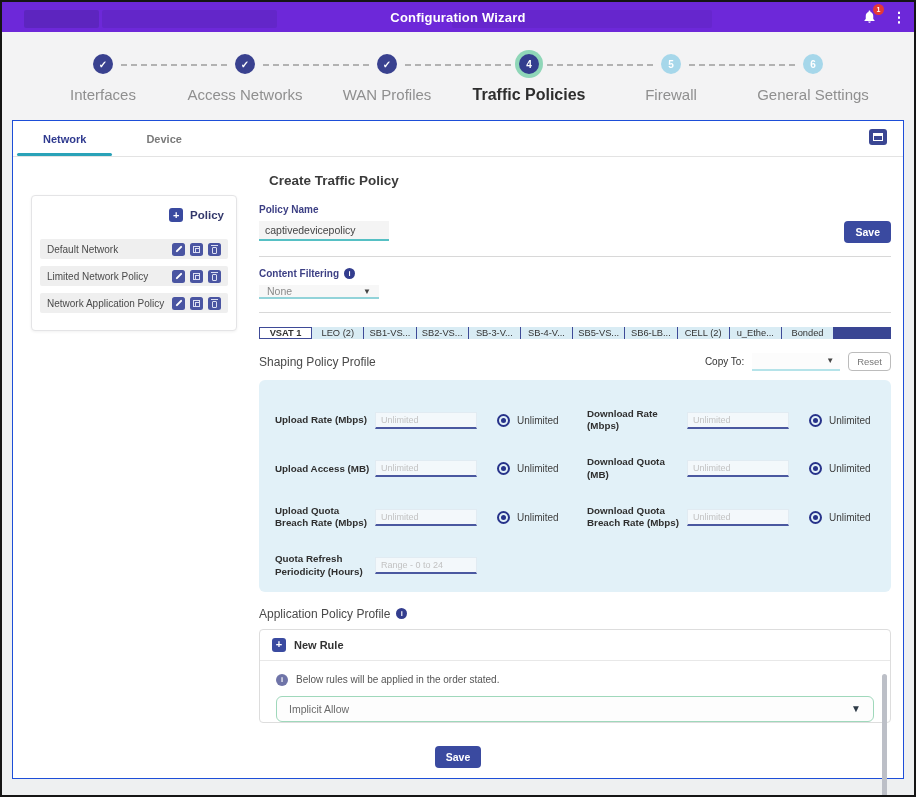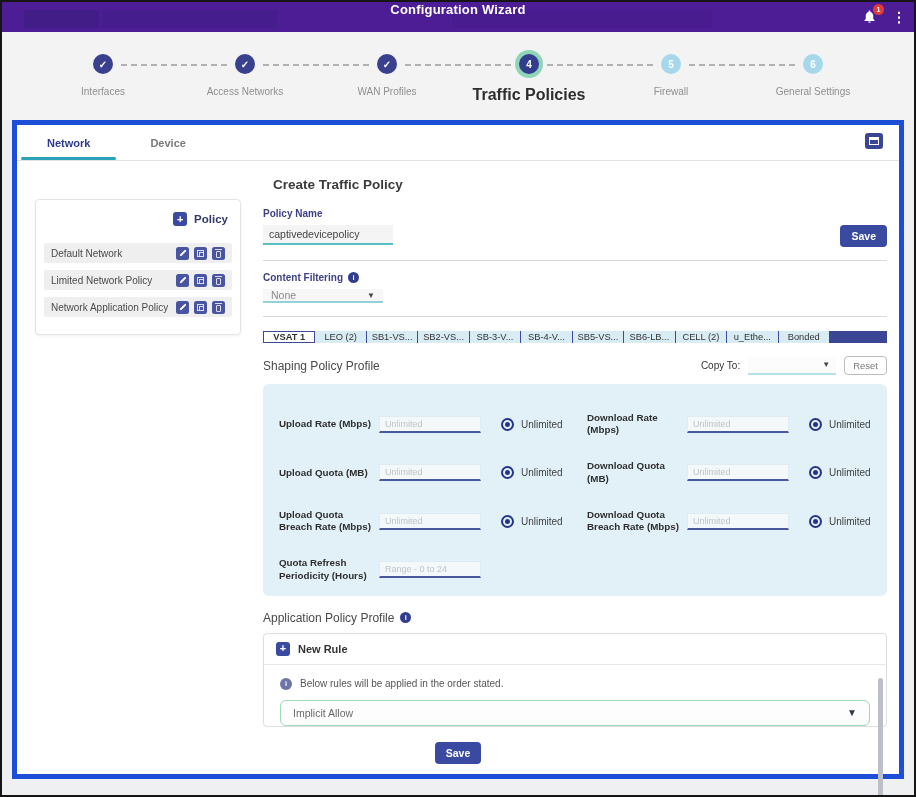--- a/index.html
+++ b/index.html
@@ -3,22 +3,22 @@
 <meta charset="utf-8">
 <style>
   * { box-sizing: border-box; margin: 0; padding: 0; }
   body { font-family: "Liberation Sans", sans-serif; background: #fff; }
   .screen {
     width: 916px; height: 797px; border: 2px solid #151515; background: #eef0f1;
     position: relative; overflow: hidden;
   }
   
   .header {
-    height: 30px; background: #4c1d95; position: relative;
-    display: flex; justify-content: center;
+    height: 30px; background: #6d28d9; position: relative;
+    display: flex; align-items: center; justify-content: center;
   }
   .header-artifact { position: absolute; top: 8px; height: 18px; background: rgba(20,25,70,0.18); border-radius: 2px; }
   .ha1 { left: 22px; width: 75px; }
   .ha2 { left: 100px; width: 175px; background: rgba(20,25,70,0.10); }
   .ha3 { left: 450px; width: 260px; background: rgba(20,25,70,0.08); }
   .header-title { color: #fff; font-size: 13px; font-weight: bold; letter-spacing: .2px; z-index: 2; }
   .header-right { position: absolute; right: 8px; top: 0; height: 30px; display: flex; align-items: center; gap: 14px; }
   .bell-wrap { position: relative; width: 16px; height: 16px; }
   .bell-wrap svg { width: 15px; height: 15px; display: block; }
   .badge {
@@ -35,24 +35,24 @@
     content: ""; position: absolute; top: 10px; left: calc(-50% + 18px); width: calc(100% - 36px);
     border-top: 2px dashed #b2b2b2;
   }
   .step-circle {
     width: 20px; height: 20px; border-radius: 50%; display: flex; align-items: center; justify-content: center;
     color: #fff; font-size: 10px; font-weight: bold; z-index: 1;
   }
   .step-done .step-circle { background: #39418F; }
   .step-active .step-circle { background: #333D8E; box-shadow: 0 0 0 4px #8FD6B8; }
   .step-todo .step-circle { background: #A6D7EA; }
-  .step-label { margin-top: 12px; font-size: 10px; color: #8f8f8f; }
+  .step-label { margin-top: 12px; font-size: 15px; color: #8f8f8f; }
   .step-active .step-label { color: #2e2e2e; font-weight: bold; font-size: 16px; }
   
-  .panel { margin: 0 10px 14px; background: #fff; border: 5px solid #1d4ed8; height: 659px; display: flex; flex-direction: column; }
+  .panel { margin: 0 10px 14px; background: #fff; border: 1px solid #1d4ed8; height: 659px; display: flex; flex-direction: column; }
   .tabbar { height: 36px; border-bottom: 1px solid #e3e3e3; display: flex; align-items: center; position: relative; flex-shrink: 0; }
   .view-tab { padding: 0 30px; height: 100%; display: flex; align-items: center; font-size: 11px; cursor: pointer; position: relative; }
   .view-tab.active { color: #2F3A8F; font-weight: bold; }
   .view-tab.active::after { content: ""; position: absolute; left: 4px; right: 4px; bottom: 0; height: 3px; background: #2AA2B8; border-radius: 2px; }
   .view-tab.inactive { color: #7a7a7a; font-weight: bold; }
   .window-btn {
     position: absolute; right: 16px; top: 8px; width: 18px; height: 16px; background: #3A4693; border-radius: 3px;
     display: flex; align-items: center; justify-content: center; cursor: pointer;
   }
   .win-glyph { width: 10px; height: 8px; border: 1px solid #fff; border-top: 3px solid #fff; }
@@ -296,21 +296,21 @@
           <div class="shp-field">
             <div class="shp-label">Download Rate (Mbps)</div>
             <input class="shp-input" type="text" placeholder="Unlimited" style="">
             <div class="radio-group">
               <div class="radio"></div>
               <div class="radio-label">Unlimited</div>
             </div>
           </div>
 
           <div class="shp-field">
-            <div class="shp-label">Upload Quota (MB)</div>
+            <div class="shp-label">Upload Access (MB)</div>
             <input class="shp-input" type="text" placeholder="Unlimited" style="">
             <div class="radio-group">
               <div class="radio"></div>
               <div class="radio-label">Unlimited</div>
             </div>
           </div>
           <div class="shp-field">
             <div class="shp-label">Download Quota (MB)</div>
             <input class="shp-input" type="text" placeholder="Unlimited" style="">
             <div class="radio-group">

